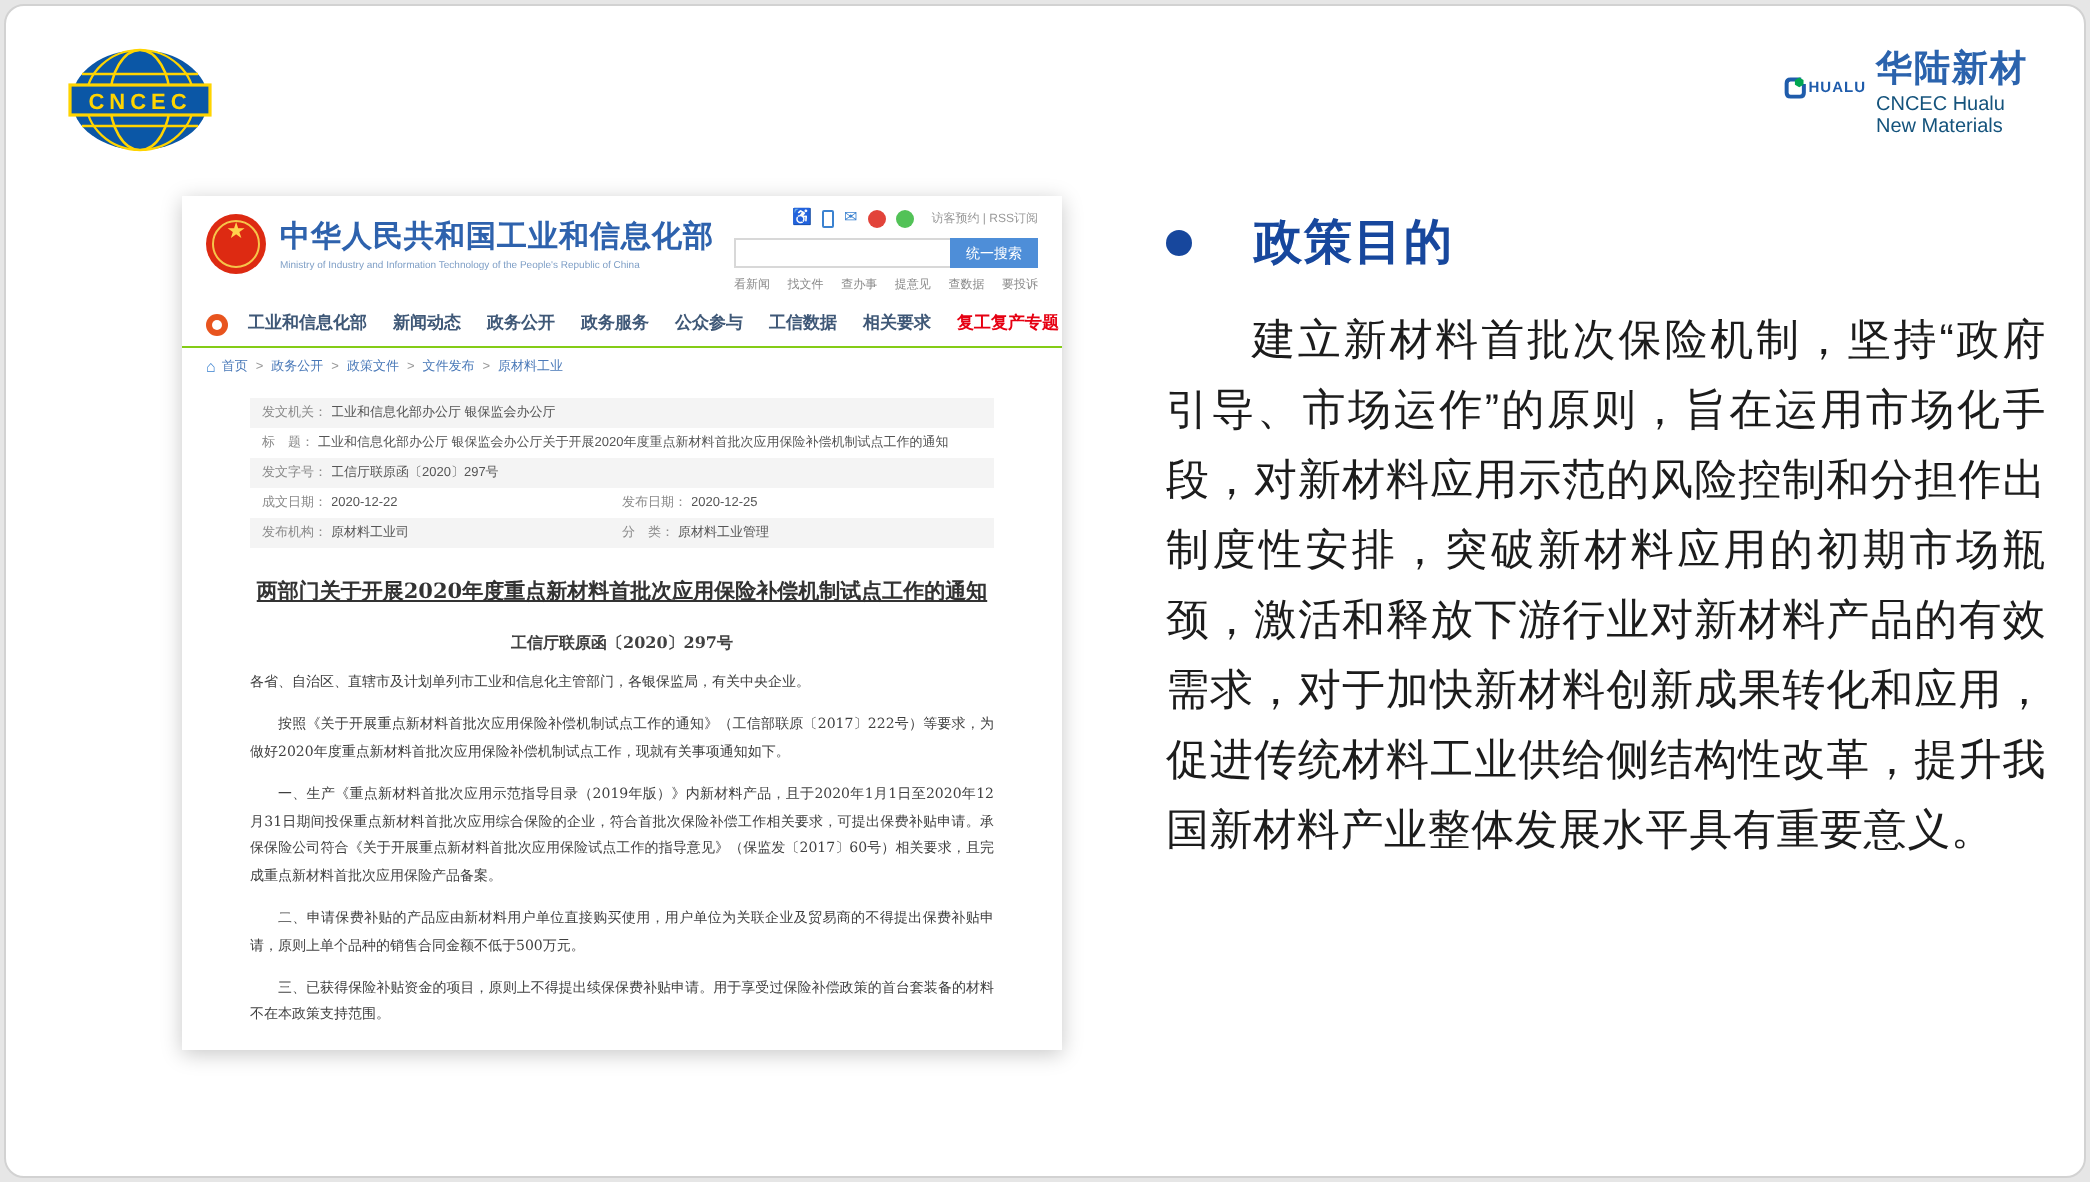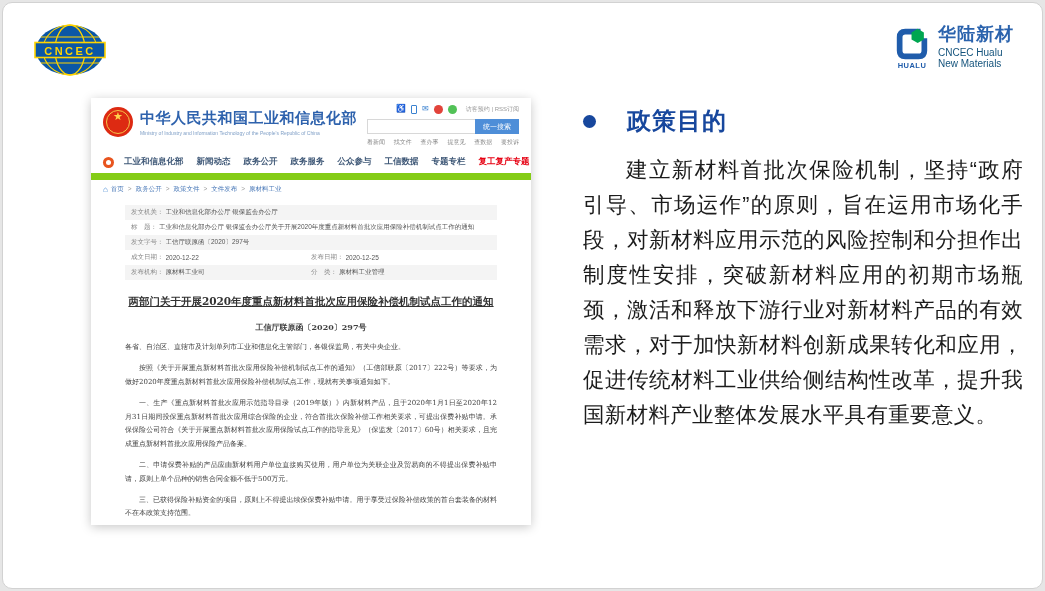--- a/index.html
+++ b/index.html
@@ -10,21 +10,21 @@
   }
 
   
   .slide-header { position:absolute; left:0; top:0; width:100%; height:86px; }
   .cncec-logo { position:absolute; left:30px; top:20px; width:74px; height:54px; }
   .slide-title {
     position:absolute; left:112px; top:28px; font-family:"DejaVu Serif", serif;
     font-size:28px; font-weight:bold; color:#57534e; letter-spacing:11px; white-space:nowrap;
   }
   .hualu { position:absolute; right:28px; top:22px; display:flex; align-items:flex-start; gap:5px; }
-  .hualu-iconcol { display:flex; flex-direction:column; align-items:center; width:42px; }
+  .hualu-iconcol { display:flex; flex-direction:row; align-items:center; width:42px; }
   .hualu-word { font-size:7.5px; font-weight:bold; color:#1f5cab; letter-spacing:0.5px; margin-top:-2px; }
   .hualu-text { display:flex; flex-direction:column; line-height:1.1; }
   .hualu-cn { font-size:18px; font-weight:bold; color:#2b63ad; letter-spacing:1px; }
   .hualu-en1 { font-size:10px; font-weight:normal; color:#14537c; margin-top:2px; }
   .hualu-en2 { font-size:10px; font-weight:normal; color:#14537c; }
 
   
   .webshot {
     position:absolute; left:88px; top:95px; width:440px; height:427px;
     background:#fff; box-shadow:0 2px 10px rgba(0,0,0,0.22); overflow:hidden;
@@ -43,21 +43,21 @@
   .dot { width:9px; height:9px; border-radius:50%; }
   .dot.red { background:#e2433a; }
   .dot.green { background:#52c257; }
   .top-links { font-size:6px; color:#999; white-space:nowrap; margin-left:4px; }
   .searchrow { display:flex; margin-top:4px; height:15px; }
   .searchrow input { flex:1; border:1px solid #d8d8d8; border-right:none; font-size:7px; padding:0 4px; outline:none; min-width:0; }
   .search-btn { width:44px; background:#4e8ed8; color:#fff; font-size:7px; border:none; cursor:pointer; white-space:nowrap; }
   .quick-links { display:flex; justify-content:space-between; margin-top:4px; font-size:6px; color:#8a8a8a; }
   .quick-links span { cursor:pointer; }
 
-  .site-nav { display:flex; align-items:center; gap:0; padding:6px 12px 5px 12px; border-bottom:7px solid #84cc16; }
+  .site-nav { display:flex; align-items:center; gap:0; padding:6px 12px 5px 12px; border-bottom:1px solid #84cc16; }
   .miit-logo { width:11px; height:11px; border-radius:50%; background:#e8541e; position:relative; margin-right:10px; flex-shrink:0; }
   .miit-logo::after { content:""; position:absolute; left:3px; top:3px; width:5px; height:5px; border-radius:50%; background:#fff; }
   .nav-item { font-size:8.5px; font-weight:bold; color:#3f5877; margin-right:13px; white-space:nowrap; cursor:pointer; }
   .nav-item.hot { color:#e60012; margin-right:0; }
 
   .breadcrumb { display:flex; align-items:center; padding:5px 12px; font-size:6.5px; color:#4a79b8; }
   .breadcrumb .home-ic { color:#3b82d0; font-size:8px; margin-right:3px; line-height:1; }
   .crumb { cursor:pointer; }
   .crumb:not(:last-child)::after { content:">"; color:#9a9a9a; margin:0 4px; }
 
@@ -159,21 +159,21 @@
     </div>
 
     <div class="site-nav">
       <span class="miit-logo"></span>
       <span class="nav-item">工业和信息化部</span>
       <span class="nav-item">新闻动态</span>
       <span class="nav-item">政务公开</span>
       <span class="nav-item">政务服务</span>
       <span class="nav-item">公众参与</span>
       <span class="nav-item">工信数据</span>
-      <span class="nav-item">专题专栏</span>
+      <span class="nav-item">相关要求</span>
       <span class="nav-item hot">复工复产专题</span>
     </div>
 
     <div class="breadcrumb">
       <span class="home-ic">⌂</span>
       <span class="crumb">首页</span>
       <span class="crumb">政务公开</span>
       <span class="crumb">政策文件</span>
       <span class="crumb">文件发布</span>
       <span class="crumb">原材料工业</span>

